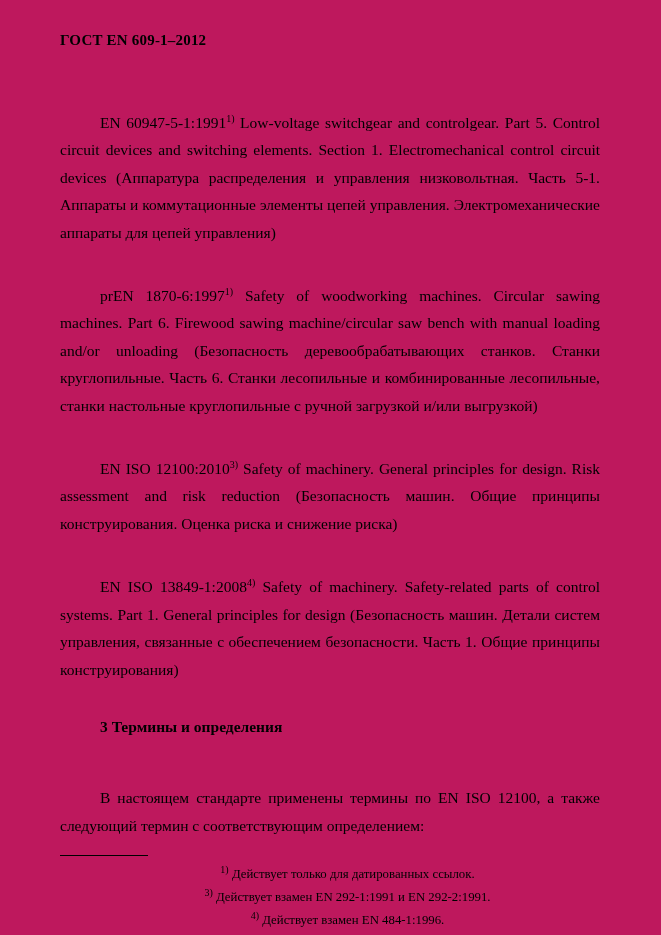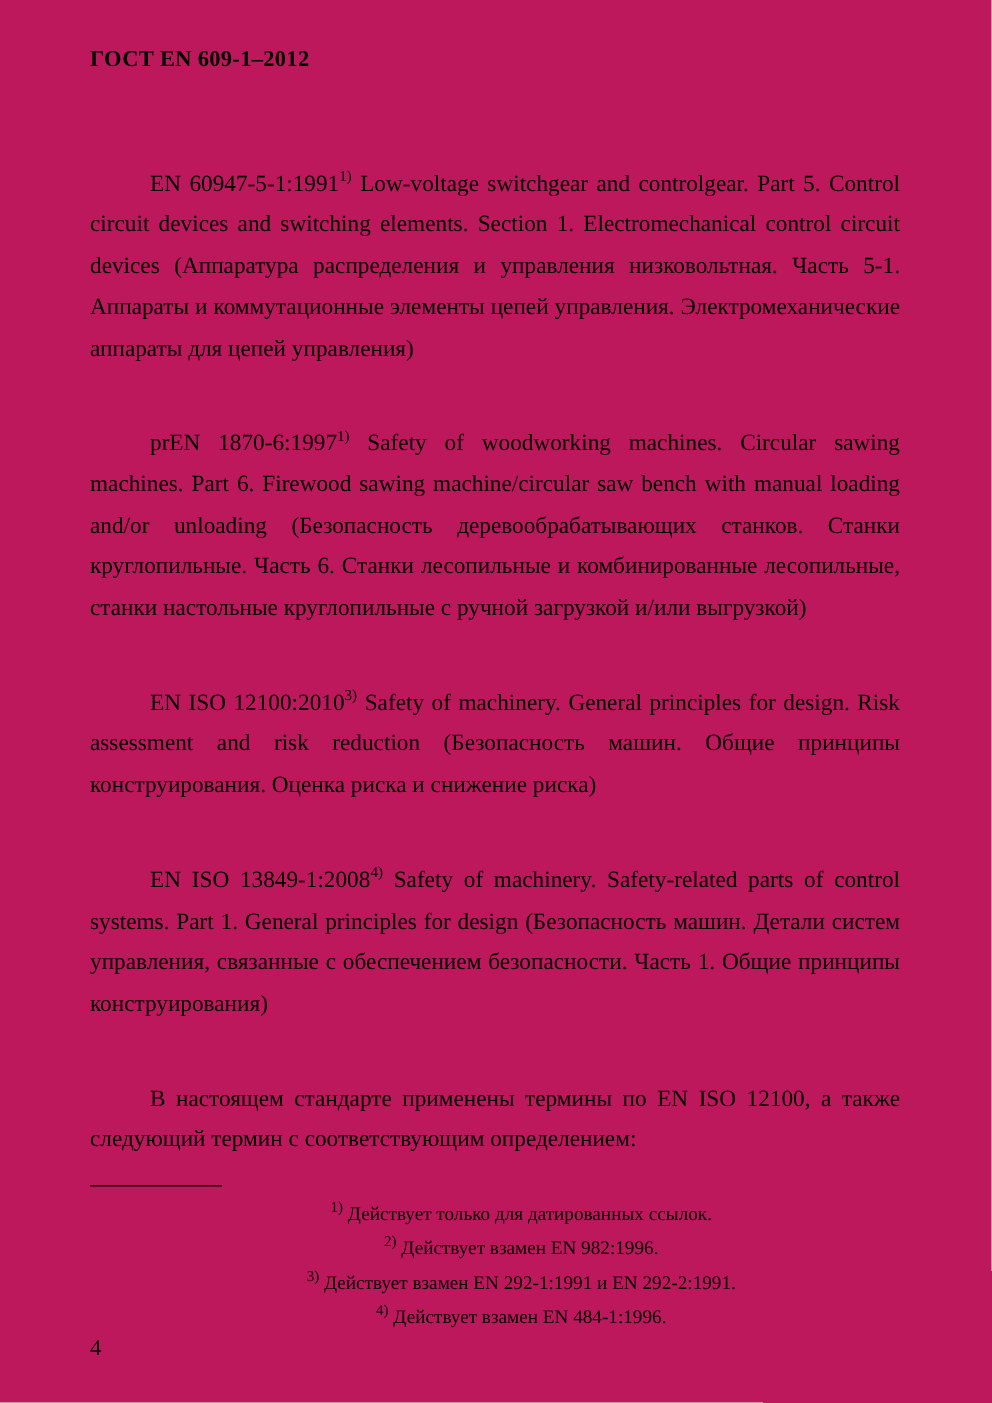--- a/index.html
+++ b/index.html
@@ -65,27 +65,27 @@
 
   <div class="doc-title">ГОСТ EN 609-1–2012</div>
 
   <div>
     <p class="para"><span>EN 60947-5-1:1991</span><sup class="fn-mark">1)</sup><span> Low-voltage switchgear and controlgear. Part 5. Control circuit devices and switching elements. Section 1. Electromechanical control circuit devices (Аппаратура распределения и управления низковольтная. Часть 5-1. Аппараты и коммутационные элементы цепей управления. Электромеханические аппараты для цепей управления)</span></p>
     <p class="para"><span>prEN 1870-6:1997</span><sup class="fn-mark">1)</sup><span> Safety of woodworking machines. Circular sawing machines. Part 6. Firewood sawing machine/circular saw bench with manual loading and/or unloading (Безопасность деревообрабатывающих станков. Станки круглопильные. Часть 6. Станки лесопильные и комбинированные лесопильные, станки настольные круглопильные с ручной загрузкой и/или выгрузкой)</span></p>
     <p class="para"><span>EN ISO 12100:2010</span><sup class="fn-mark">3)</sup><span> Safety of machinery. General principles for design. Risk assessment and risk reduction (Безопасность машин. Общие принципы конструирования. Оценка риска и снижение риска)</span></p>
     <p class="para"><span>EN ISO 13849-1:2008</span><sup class="fn-mark">4)</sup><span> Safety of machinery. Safety-related parts of control systems. Part 1. General principles for design (Безопасность машин. Детали систем управления, связанные с обеспечением безопасности. Часть 1. Общие принципы конструирования)</span></p>
   </div>
 
+  <h2 class="section-heading">3 Термины и определения</h2>
 
   <p class="para">В настоящем стандарте применены термины по EN ISO 12100, а также следующий термин с соответствующим определением:</p>
 
   <div class="footnotes">
     <div class="footnote-rule"></div>
     <div class="footnote"><sup class="fn-mark">1)</sup> <span>Действует только для датированных ссылок.</span></div>
-    <div class="footnote"><sup class="fn-mark">2)</sup> <span>Действует взамен EN 982:1996.</span></div>
     <div class="footnote"><sup class="fn-mark">3)</sup> <span>Действует взамен EN 292-1:1991 и EN 292-2:1991.</span></div>
     <div class="footnote"><sup class="fn-mark">4)</sup> <span>Действует взамен EN 484-1:1996.</span></div>
   </div>
 
   <div class="page-footer">
     <span class="page-number">4</span>
   </div>
 
 </div>
 

